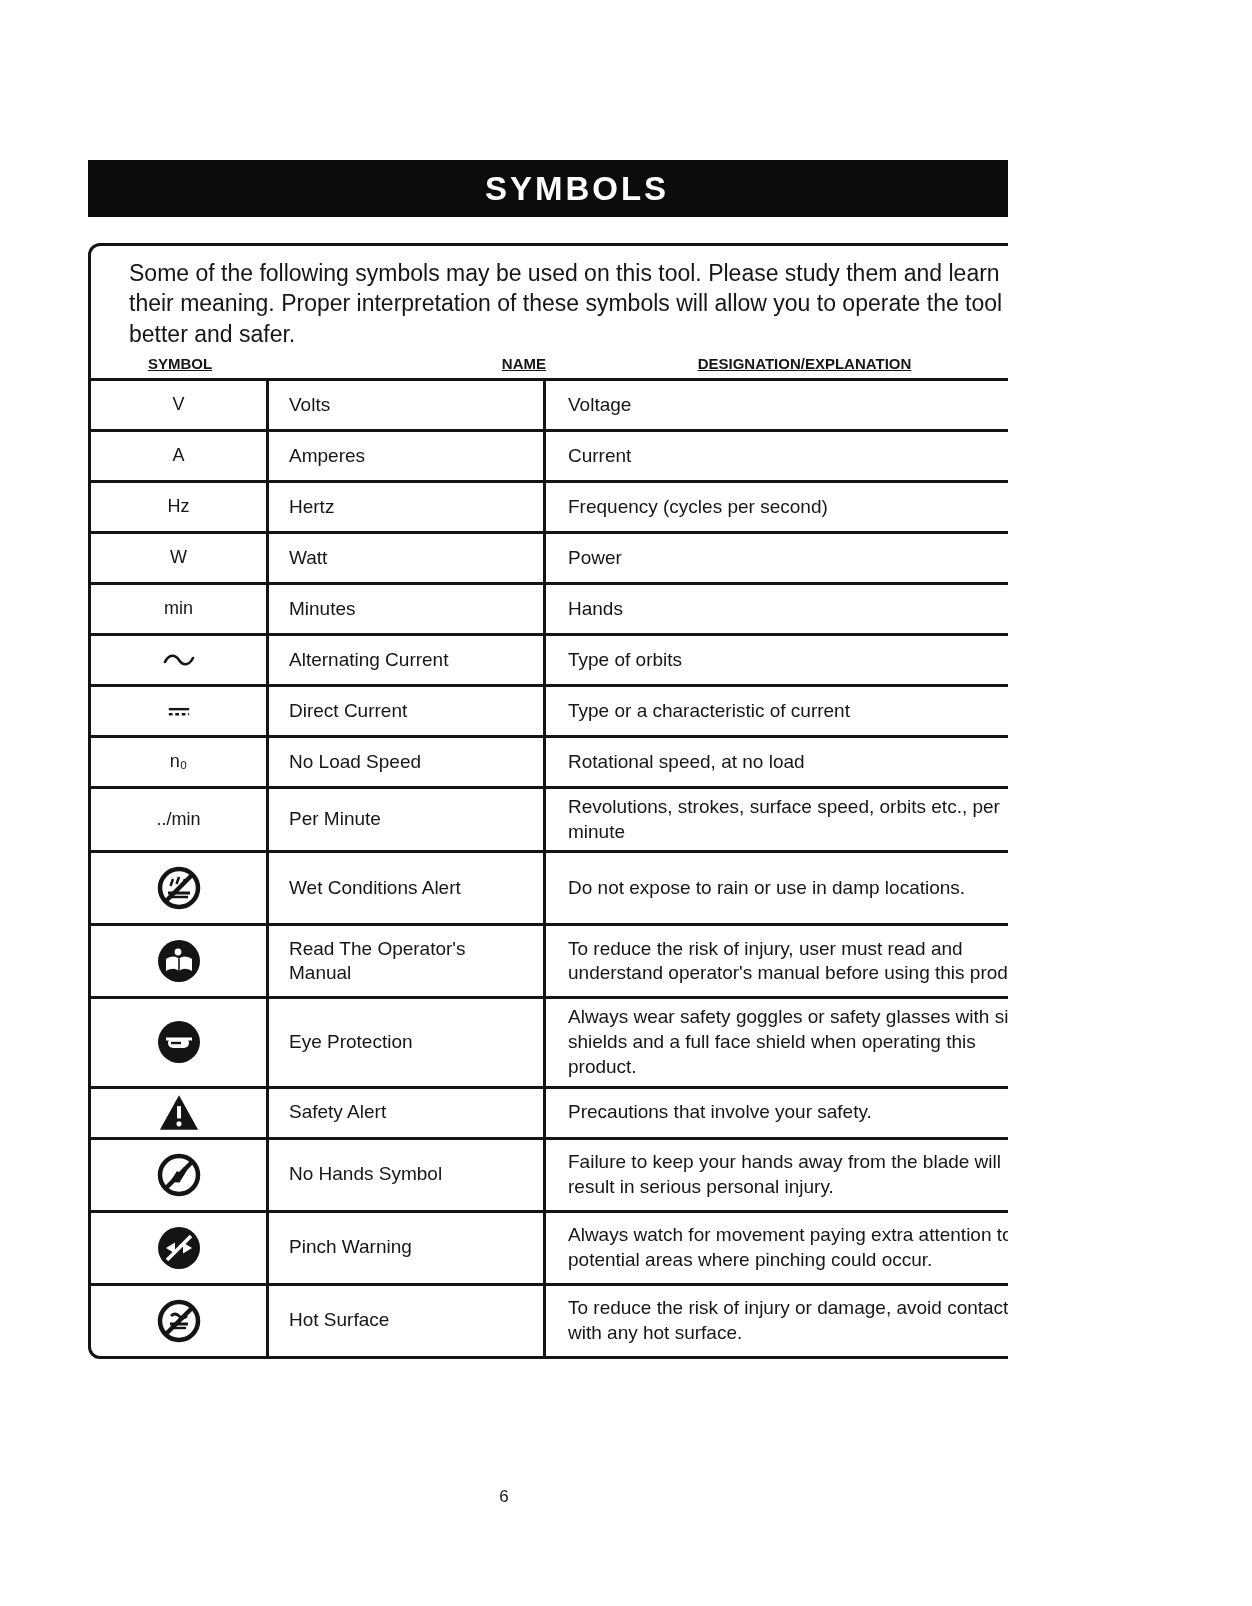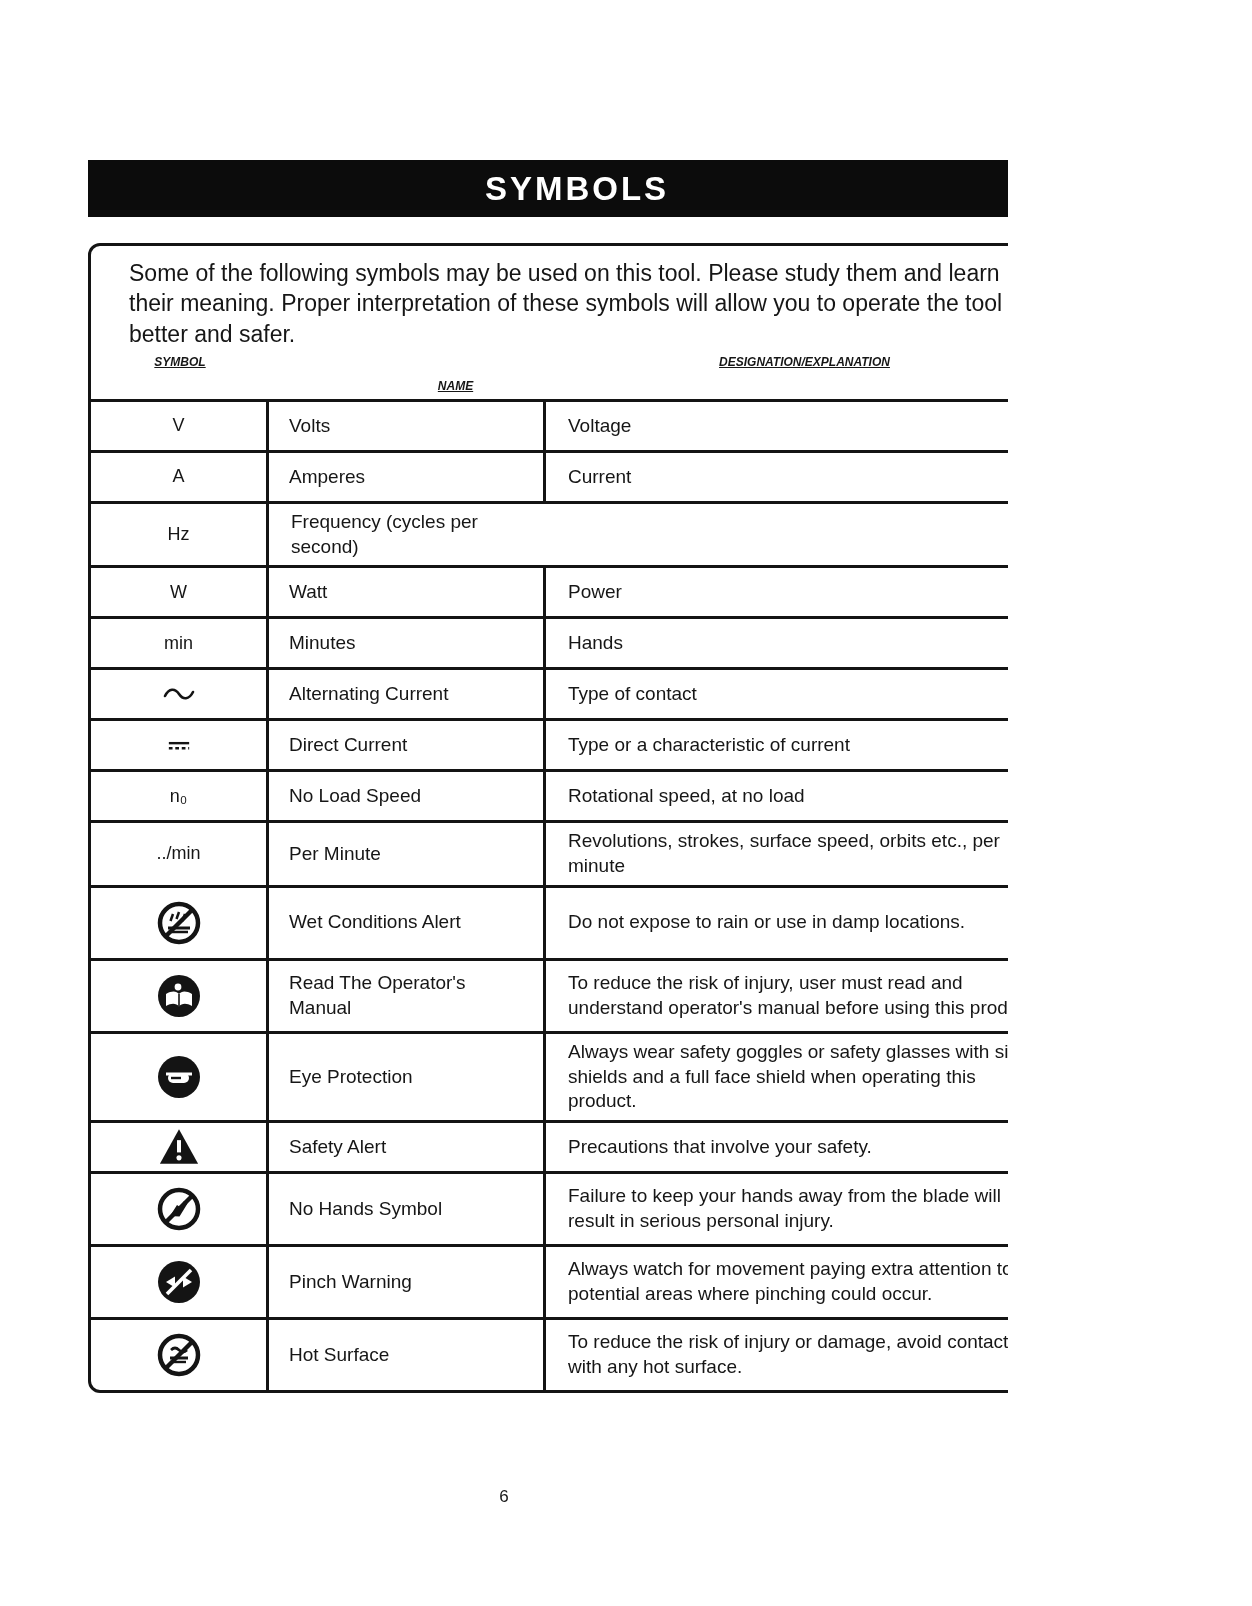--- a/index.html
+++ b/index.html
@@ -25,25 +25,24 @@
   }
   .intro{
     padding:12px 34px 2px 38px;
     font-size:23px;line-height:1.32;
   }
   .col-headers{
     display:grid;grid-template-columns:178px 277px 1fr;
     padding:4px 0 6px 0;
   }
   .col-headers .hdr{
-    text-align:center;font-weight:bold;font-size:12px;
+    text-align:center;font-weight:bold;font-size:15px;
     text-decoration:underline;
-    font-style:italic;
-  }
-  .col-headers .hdr.name-h{text-align:center;padding-left:96px;margin-top:24px;}
+  }
+  .col-headers .hdr.name-h{text-align:right;padding-left:96px;}
   .trow{
     display:grid;grid-template-columns:175px 277px 1fr;
     border-top:3px solid #141414;
     min-height:48px;
   }
   .trow.tall{min-height:70px;}
   .cell{display:flex;align-items:center;font-size:19px;line-height:1.3;box-sizing:border-box;}
   .cell.sym{justify-content:center;padding:4px 6px;font-size:18px;}
   .cell.nm{border-left:3px solid #141414;padding:6px 10px 6px 20px;}
   .cell.ds{border-left:3px solid #141414;padding:6px 18px 6px 22px;}
@@ -93,20 +92,23 @@
         </div>
       <div class="cell ds">
           <span>Current</span>
         </div>
     </div>
 
     <div class="trow">
       <div class="cell sym">
           <span>Hz</span>
         </div>
+      <div class="cell nm">
+          <span>Hertz</span>
+        </div>
       <div class="cell ds">
           <span>Frequency (cycles per second)</span>
         </div>
     </div>
 
     <div class="trow">
       <div class="cell sym">
           <span>W</span>
         </div>
       <div class="cell nm">
@@ -134,21 +136,21 @@
         <span class="icon">
           <svg viewBox="0 0 32 14" width="32" height="14">
               <path d="M2 9 C6 1,12 1,16 7 C20 13,26 13,30 5" fill="none" stroke="#141414" stroke-width="2.6" stroke-linecap="round"></path>
             </svg>
         </span>
       </div>
       <div class="cell nm">
           <span>Alternating Current</span>
         </div>
       <div class="cell ds">
-          <span>Type of contact</span>
+          <span>Type of orbits</span>
         </div>
     </div>
 
     <div class="trow">
       <div class="cell sym">
         <span class="icon">
           <svg viewBox="0 0 26 12" width="24" height="12">
               <line x1="2" y1="4" x2="24" y2="4" stroke="#141414" stroke-width="2.6"></line>
               <line x1="2" y1="9.5" x2="24" y2="9.5" stroke="#141414" stroke-width="2.6" stroke-dasharray="4 3"></line>
             </svg>

